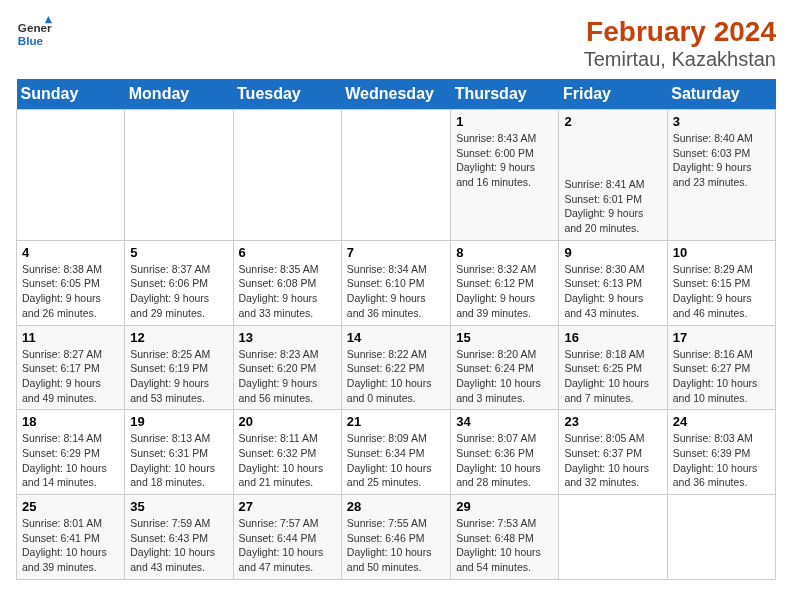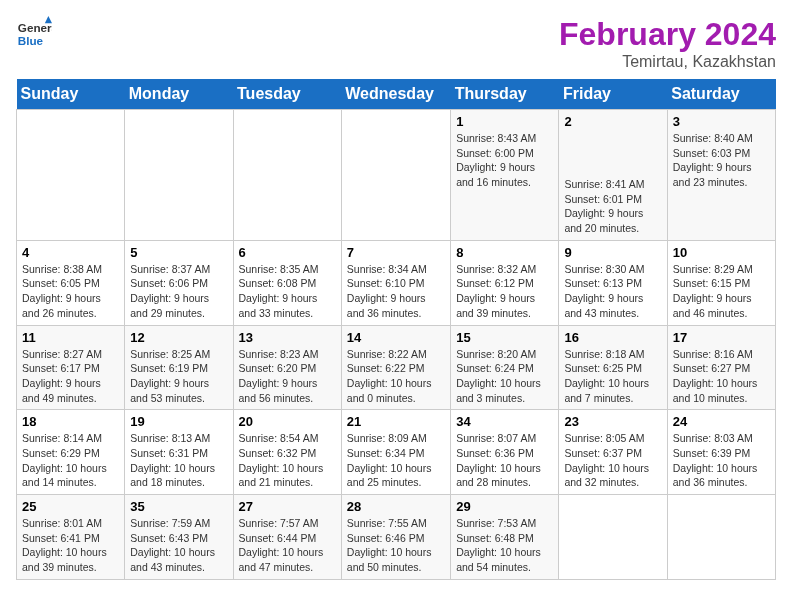--- a/index.html
+++ b/index.html
@@ -22,26 +22,26 @@
       gap: 4px;
     }
     .logo-icon {
       width: 36px;
       height: 36px;
     }
     .title-block {
       text-align: right;
     }
     .main-title {
-      font-size: 32px;
+      font-size: 28px;
       font-weight: bold;
-      color: #a21caf;
+      color: #c2410c;
     }
     .subtitle {
-      font-size: 16px;
+      font-size: 20px;
       color: #555;
     }
     table {
       width: 100%;
       border-collapse: collapse;
       font-size: 11px;
     }
     thead tr th {
       background-color: #1a6fc4;
       color: #fff;
@@ -244,21 +244,21 @@
         </td>
         <td>
           <span class="day-num">19</span>
           <div class="day-info" style="white-space: pre-line;">Sunrise: 8:13 AM
 Sunset: 6:31 PM
 Daylight: 10 hours
 and 18 minutes.</div>
         </td>
         <td>
           <span class="day-num">20</span>
-          <div class="day-info" style="white-space: pre-line;">Sunrise: 8:54 AM
+          <div class="day-info" style="white-space: pre-line;">Sunrise: 8:11 AM
 Sunset: 6:32 PM
 Daylight: 10 hours
 and 21 minutes.</div>
         </td>
         <td>
           <span class="day-num">21</span>
           <div class="day-info" style="white-space: pre-line;">Sunrise: 8:09 AM
 Sunset: 6:34 PM
 Daylight: 10 hours
 and 25 minutes.</div>

